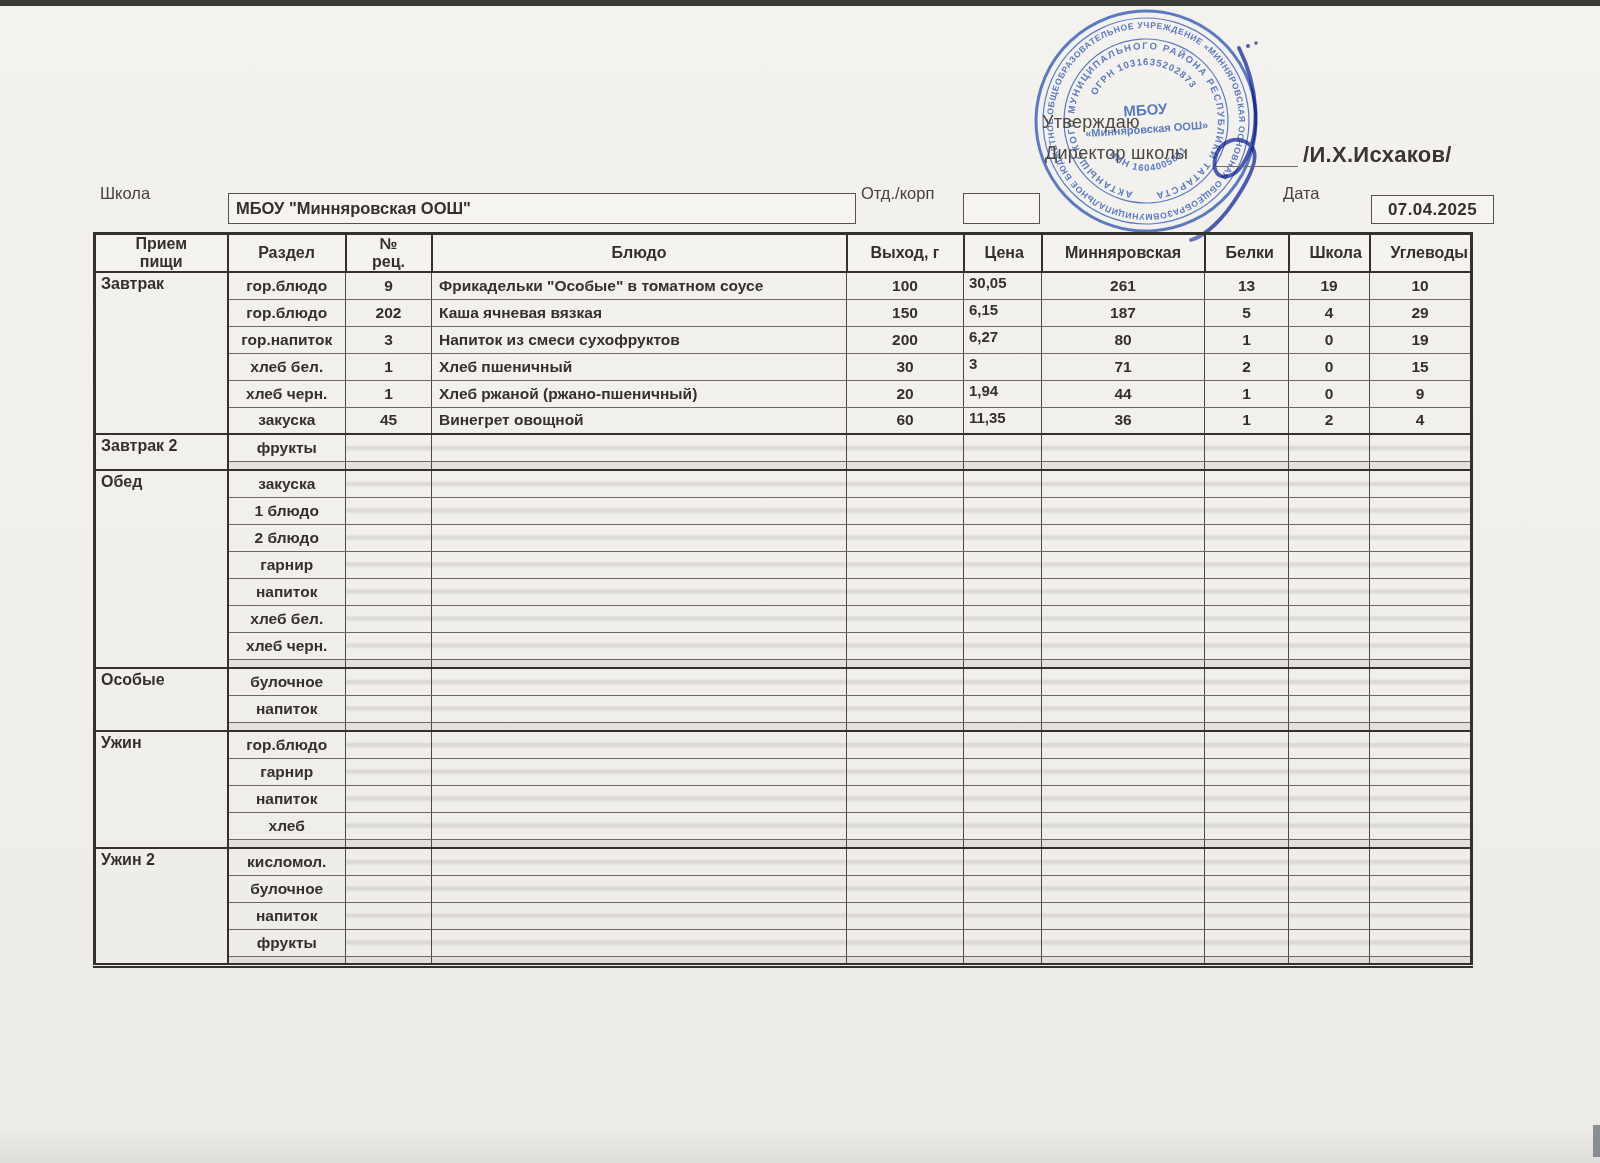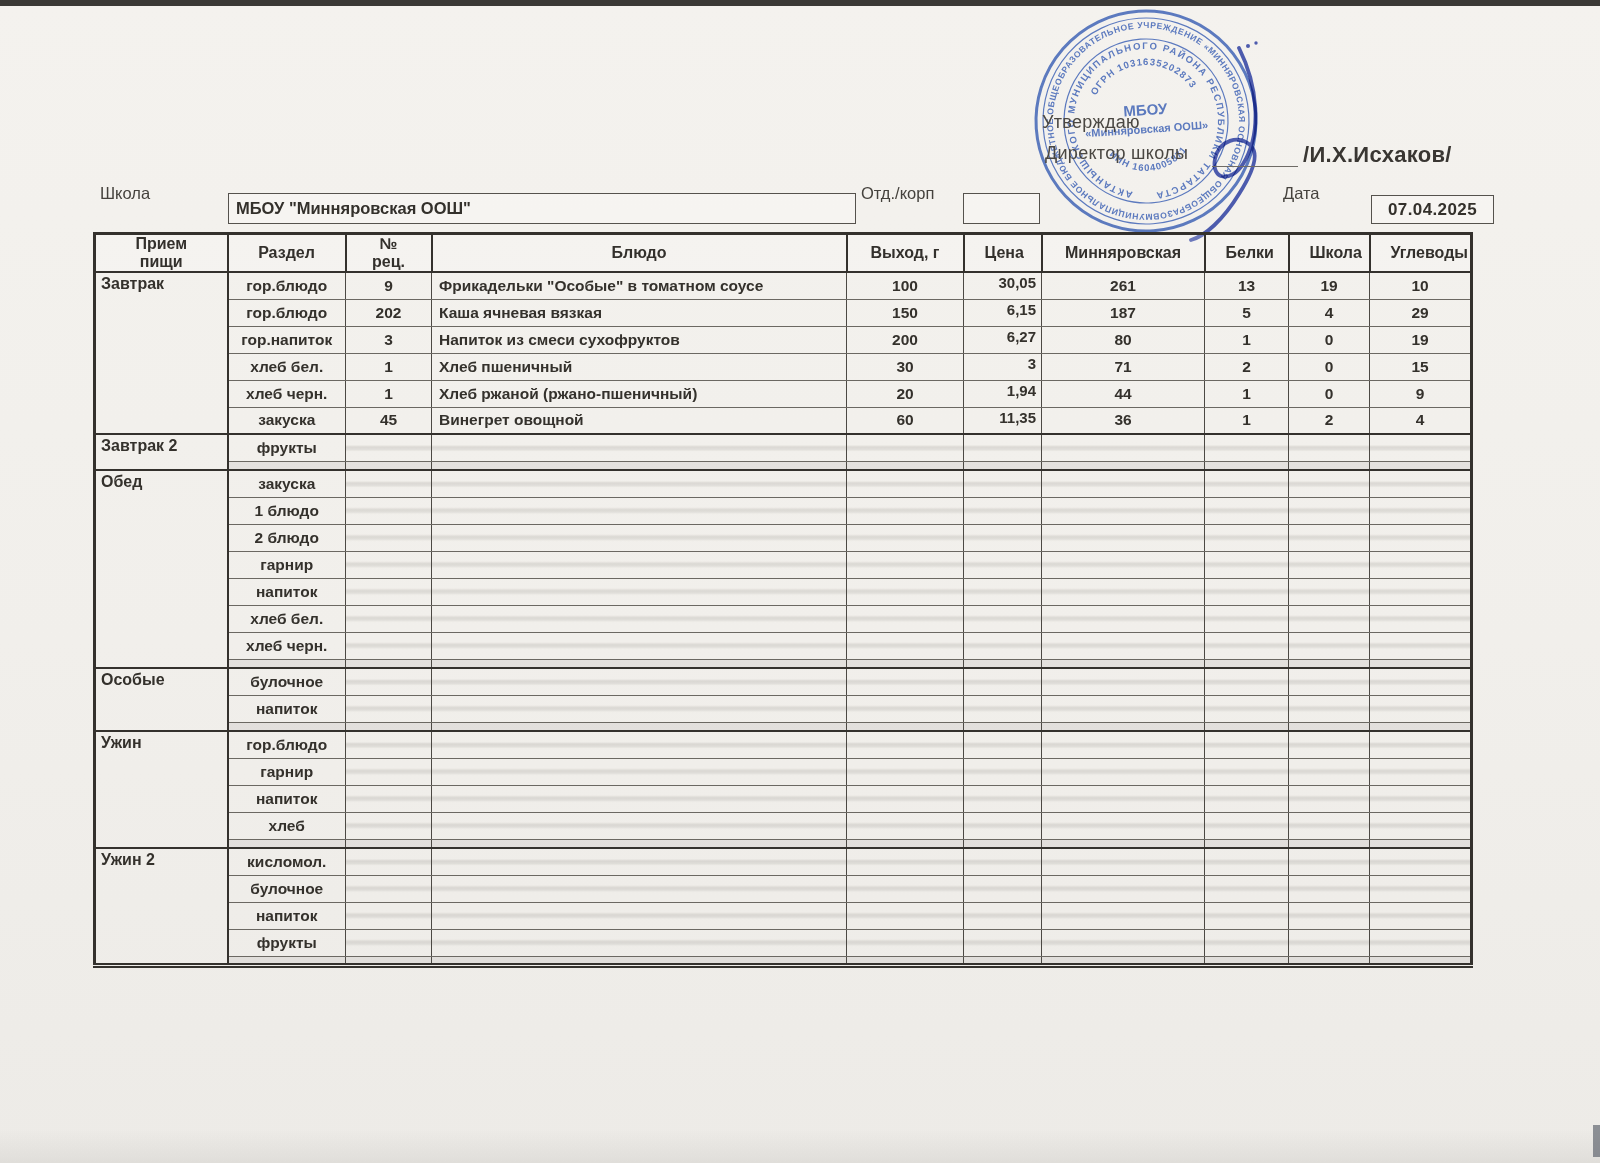--- a/index.html
+++ b/index.html
@@ -36,21 +36,21 @@
      font-size:16px;font-weight:bold;color:#33302c;padding:0 20px;background:rgba(255,255,255,.18);}
   td{height:27px;box-sizing:border-box;padding:0 5px;
      border-left:1.6px solid #4c4944;border-right:1.6px solid #4c4944;
      border-top:1.3px solid #6b6862;border-bottom:1.3px solid #6b6862;
      font-size:15.5px;font-weight:bold;color:#34312c;overflow:hidden;white-space:nowrap;}
   tr.section-start td{border-top:2.8px solid #34312d;}
   td.meal-cell{vertical-align:top;padding:2px 0 0 5px;font-size:16px;border-right:2px solid #34312d;border-radius:13px;}
   td.c1,td.c3,td.c5,td.c6,td.c7,td.c8{text-align:center;}
   td.c0{text-align:center;}
   td.c2{text-align:left;padding-left:7px;}
-  td.c4{text-align:right;vertical-align:top;line-height:20px;font-size:15px;}
+  td.c4{text-align:left;vertical-align:top;line-height:20px;font-size:15px;}
   tr.spacer td{height:9px;border-top:1.7px solid #56534e;background:rgba(104,101,94,.10);padding:0;}
   td.streak{background:linear-gradient(180deg,rgba(0,0,0,0) 38%,rgba(104,101,94,.17) 46%,rgba(104,101,94,.12) 56%,rgba(0,0,0,0) 64%);}
 
   
   .stamp{position:absolute;left:1030px;top:5px;mix-blend-mode:multiply;opacity:.88;transform:rotate(-4deg);}
   .signature{position:absolute;left:1175px;top:40px;mix-blend-mode:multiply;opacity:.92;}
 </style>
 </head>
 <body>
 

